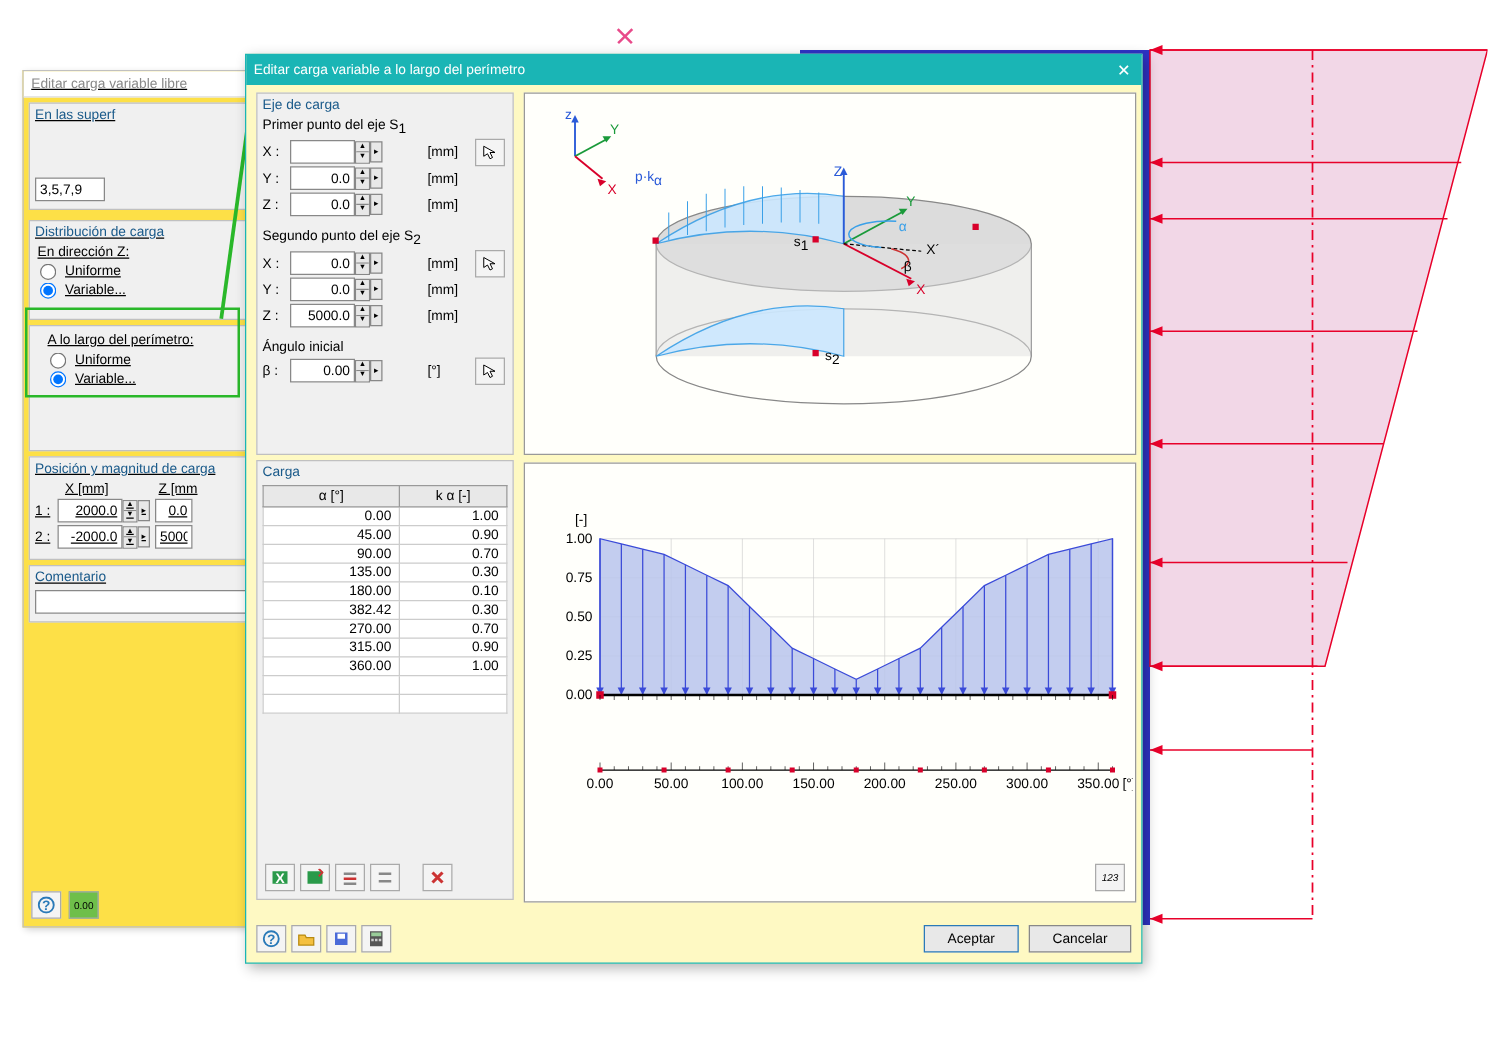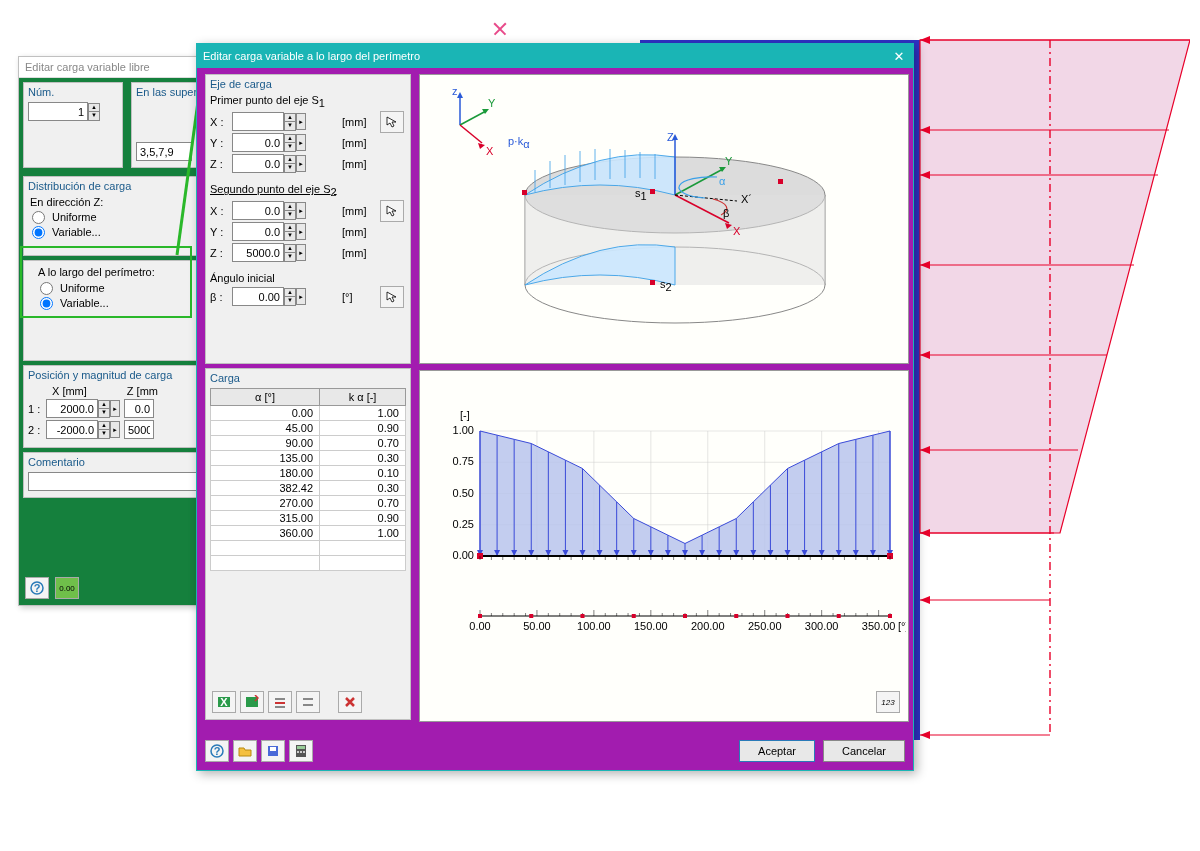--- a/index.html
+++ b/index.html
@@ -7,39 +7,39 @@
 
 
 .cross-marker { position: absolute; top: 28px; left: 492px; }
 .cross-marker::before { content:''; position:absolute; width:16px; height:1.5px; background:#e84a8a; transform: rotate(45deg); }
 .cross-marker::after { content:''; position:absolute; width:16px; height:1.5px; background:#e84a8a; transform: rotate(-45deg); }
 
 
 .bg-diagram { position:absolute; top:35px; left:640px; width:550px; height:710px; }
 
 
-.bg-dialog { position:absolute; top:56px; left:18px; width:240px; height:550px; background:#15803d; border:1px solid #c0c0c0; box-shadow: 2px 2px 6px rgba(0,0,0,0.2); }
+.bg-dialog { position:absolute; top:56px; left:18px; width:240px; height:686px; background:#fde047; border:1px solid #c0c0c0; box-shadow: 2px 2px 6px rgba(0,0,0,0.2); text-decoration: underline; }
 .bg-title { background:#fff; color:#888; padding:4px 6px; border-bottom:1px solid #ddd; }
 .fieldset { border:1px solid #c0c0c0; margin:4px; background:#f0f0f0; padding:3px 4px 6px 4px; position:relative; }
 .fieldset-label { color:#1a5a8a; font-size:11px; margin-bottom:4px; }
 .row { display:flex; align-items:center; gap:4px; margin:2px 0; }
 input[type=text] { height:19px; padding:0 3px; border:1px solid #888; background:#fff; }
 .spinner { display:flex; align-items:center; }
 .spinner input { width:52px; text-align:right; }
 .spin-btns { display:flex; flex-direction:column; border:1px solid #888; }
 .spin-btns span { width:10px; height:8px; background:#e8e8e8; border-bottom:1px solid #888; font-size:6px; text-align:center; line-height:7px; cursor:pointer; }
 .spin-btns span:last-child { border-bottom:none; }
 .spin-side { width:10px; height:17px; border:1px solid #888; background:#e8e8e8; font-size:7px; text-align:center; line-height:16px; cursor:pointer; margin-left:0; }
 .radio-row { display:flex; align-items:flex-start; gap:4px; padding:1px 0; }
 .radio-row input { margin:0 3px 0 4px; }
 .icon-btn { width:24px; height:22px; background:#f4f4f4; border:1px solid #aaa; display:inline-flex; align-items:center; justify-content:center; cursor:pointer; }
 .highlight-box { border:2.5px solid #2ab82a; position:absolute; }
 
 
-.main-dialog { position:absolute; top:43px; left:196px; width:718px; height:728px; background:#a21caf; border:1px solid #1ab5b5; box-shadow:3px 3px 10px rgba(0,0,0,0.3); }
+.main-dialog { position:absolute; top:43px; left:196px; width:718px; height:728px; background:#fef9c3; border:1px solid #1ab5b5; box-shadow:3px 3px 10px rgba(0,0,0,0.3); }
 .main-titlebar { background:#1ab5b5; color:#fff; padding:4px 6px; display:flex; justify-content:space-between; align-items:center; }
 .close-x { width:16px; height:16px; display:flex; align-items:center; justify-content:center; cursor:pointer; font-family:Arial; font-size:13px; }
 
 .left-col { position:absolute; top:26px; left:4px; width:214px; }
 .right-col { position:absolute; top:26px; left:222px; width:490px; }
 
 .unit { color:#000;padding-left:32px; }
 .label-x { width:18px; display:inline-block; }
 
 .pick-btn { width:24px; height:22px; border:1px solid #aaa; background:#f4f4f4; position:absolute; right:6px; cursor:pointer; display:flex; align-items:center; justify-content:center; }
@@ -91,30 +91,20 @@
       <path d="M 280 415 l 10 -4 v8 z"></path>
     <path d="M 280 498 l 10 -4 v8 z"></path>
       <path d="M 280 565 l 10 -4 v8 z"></path>
       <path d="M 280 700 l 10 -4 v8 z"></path>
   </g>
 </svg>
 
 <div class="bg-dialog">
   <div class="bg-title">Editar carga variable libre</div>
   <div style="display:flex;">
-    <div class="fieldset" style="width:100px;">
-      <div class="fieldset-label">Núm.</div>
-      <div class="spinner">
-        <input type="text" style="width: 60px;" value="1">
-        <div class="spin-btns">
-            <span>▲</span>
-            <span>▼</span>
-          </div>
-      </div>
-    </div>
     <div class="fieldset" style="flex:1;">
       <div class="fieldset-label">En las superf</div>
       <input type="text" style="width: 56px; margin-top: 40px;" value="3,5,7,9">
     </div>
   </div>
   <div class="fieldset">
     <div class="fieldset-label">Distribución de carga</div>
     <div style="margin:3px 0 2px 2px;">En dirección Z:</div>
     <div class="radio-row">
         <input type="radio" style="">
@@ -258,21 +248,21 @@
             <input type="text" value="0.0" style="">
             <div class="spin-btns">
               <span>▲</span>
               <span>▼</span>
             </div>
             <span class="spin-side">▸</span>
           </div>
           <span class="unit">[mm]</span>
         </div>
 
-      <div style="margin:10px 0 3px 0;text-decoration:underline;"><span>Segundo punto del eje S</span><sub>2</sub></div>
+      <div style="margin:10px 0 3px 0;"><span>Segundo punto del eje S</span><sub>2</sub></div>
       <div class="row">
           <span class="label-x">X :</span>
           <div class="spinner">
             <input type="text" value="0.0" style="">
             <div class="spin-btns">
               <span>▲</span>
               <span>▼</span>
             </div>
             <span class="spin-side">▸</span>
           </div>

